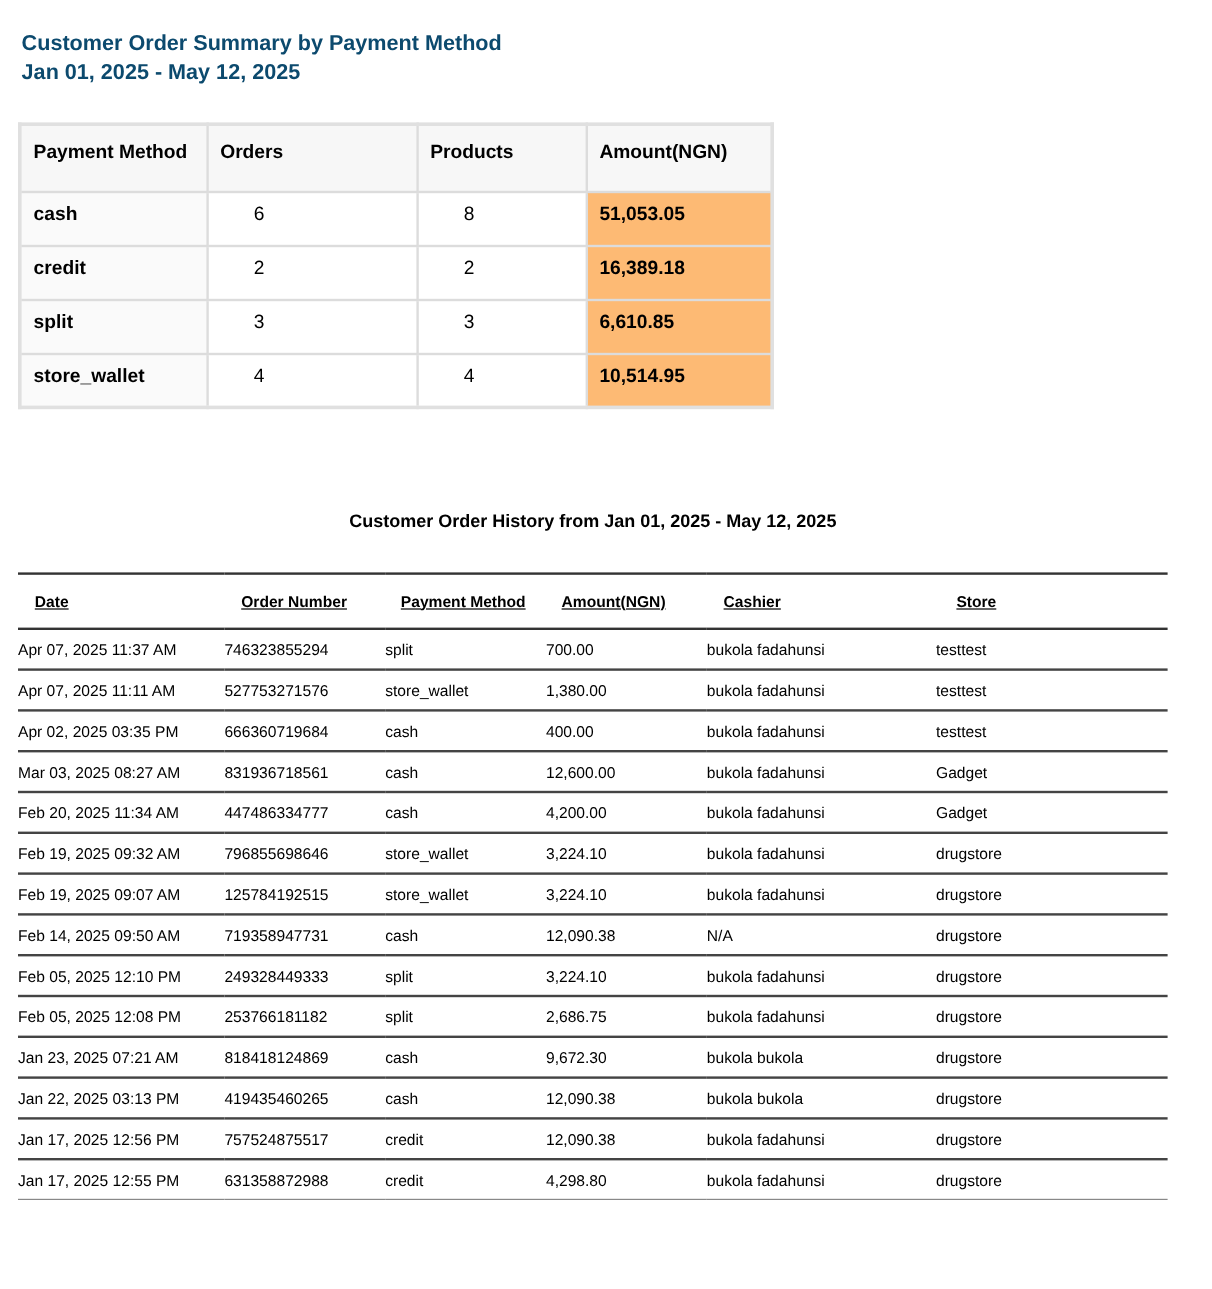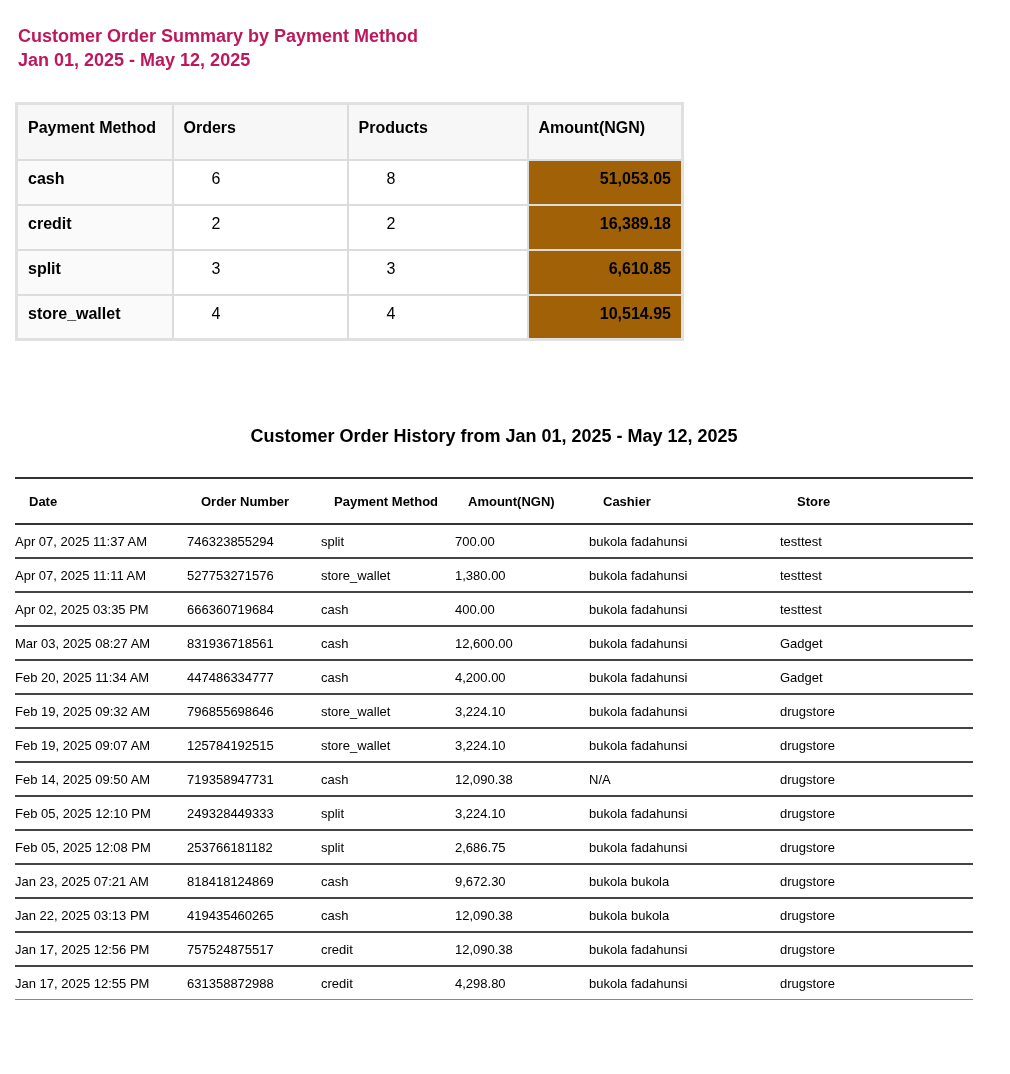--- a/index.html
+++ b/index.html
@@ -1,28 +1,28 @@
 <!DOCTYPE html>
 <html><head>
 <meta charset="utf-8">
 <style>
   html, body { margin: 0; padding: 0; background: #ffffff; }
   body { width: 1010px; height: 1074px; position: relative; font-family: "Liberation Sans", "DejaVu Sans", sans-serif; color: #000; overflow: hidden; }
-  .title { position: absolute; left: 18px; top: 24px; font-size: 18px; font-weight: bold; color: #be185d; line-height: 24px; }
+  .title { position: absolute; left: 18px; top: 24px; font-size: 18px; font-weight: bold; color: #0c4a6e; line-height: 24px; }
   .summary { position: absolute; left: 15px; top: 102px; border-collapse: collapse; border: 3px solid #e0e0e0; }
   .summary td, .summary th { border: 2px solid #dcdcdc; font-size: 16px; font-weight: bold; padding: 0 10px; box-sizing: border-box; }
   .summary th { height: 56px; text-align: left; vertical-align: top; padding-top: 14px; background: #f7f7f7; }
   .summary td { height: 45px; vertical-align: top; padding-top: 9px; }
   .summary td.num { font-weight: normal; text-align: left; padding-left: 38px; }
-  .summary td.amt { text-align: right; background: #a16207; }
+  .summary td.amt { background: #fdba74; }
   .summary td.pm { background: #fafafa; }
-  .summary th.c0 { width: 156px; } .summary th.c1 { width: 175px; } .summary th.c2 { width: 180px; } .summary th.c3 { width: 155px; }
-  .hist-title { position: absolute; left: 0; width: 988px; top: 426px; text-align: center; font-size: 18px; font-weight: bold; }
+  .summary th.c0 { width: 156px; } .summary th.c1 { width: 175px; } .summary th.c2 { width: 141px; } .summary th.c3 { width: 155px; }
+  .hist-title { position: absolute; left: 0; width: 988px; top: 426px; text-align: center; font-size: 15px; font-weight: bold; }
   .history { position: absolute; left: 15px; top: 477px; width: 958px; border-collapse: collapse; }
-  .history thead tr { border-top: 2px solid #333; border-bottom: 2px solid #333; }
+  .history thead tr { border-top: 2px solid #333; border-bottom: 2px solid #333; text-decoration: underline; }
   .history th { height: 44px; font-size: 13px; font-weight: bold; text-align: left; padding: 0; }
   .history td { height: 32px; font-size: 13px; padding: 0; border-bottom: 2px solid #444; }
   .history tbody tr:last-child td { border-bottom: 1px solid #888; margin-left: 13px; }
 </style>
 </head>
 <body>
 
 <div class="title">
   <div>Customer Order Summary by Payment Method</div>
   <div>Jan 01, 2025 - May 12, 2025</div>

